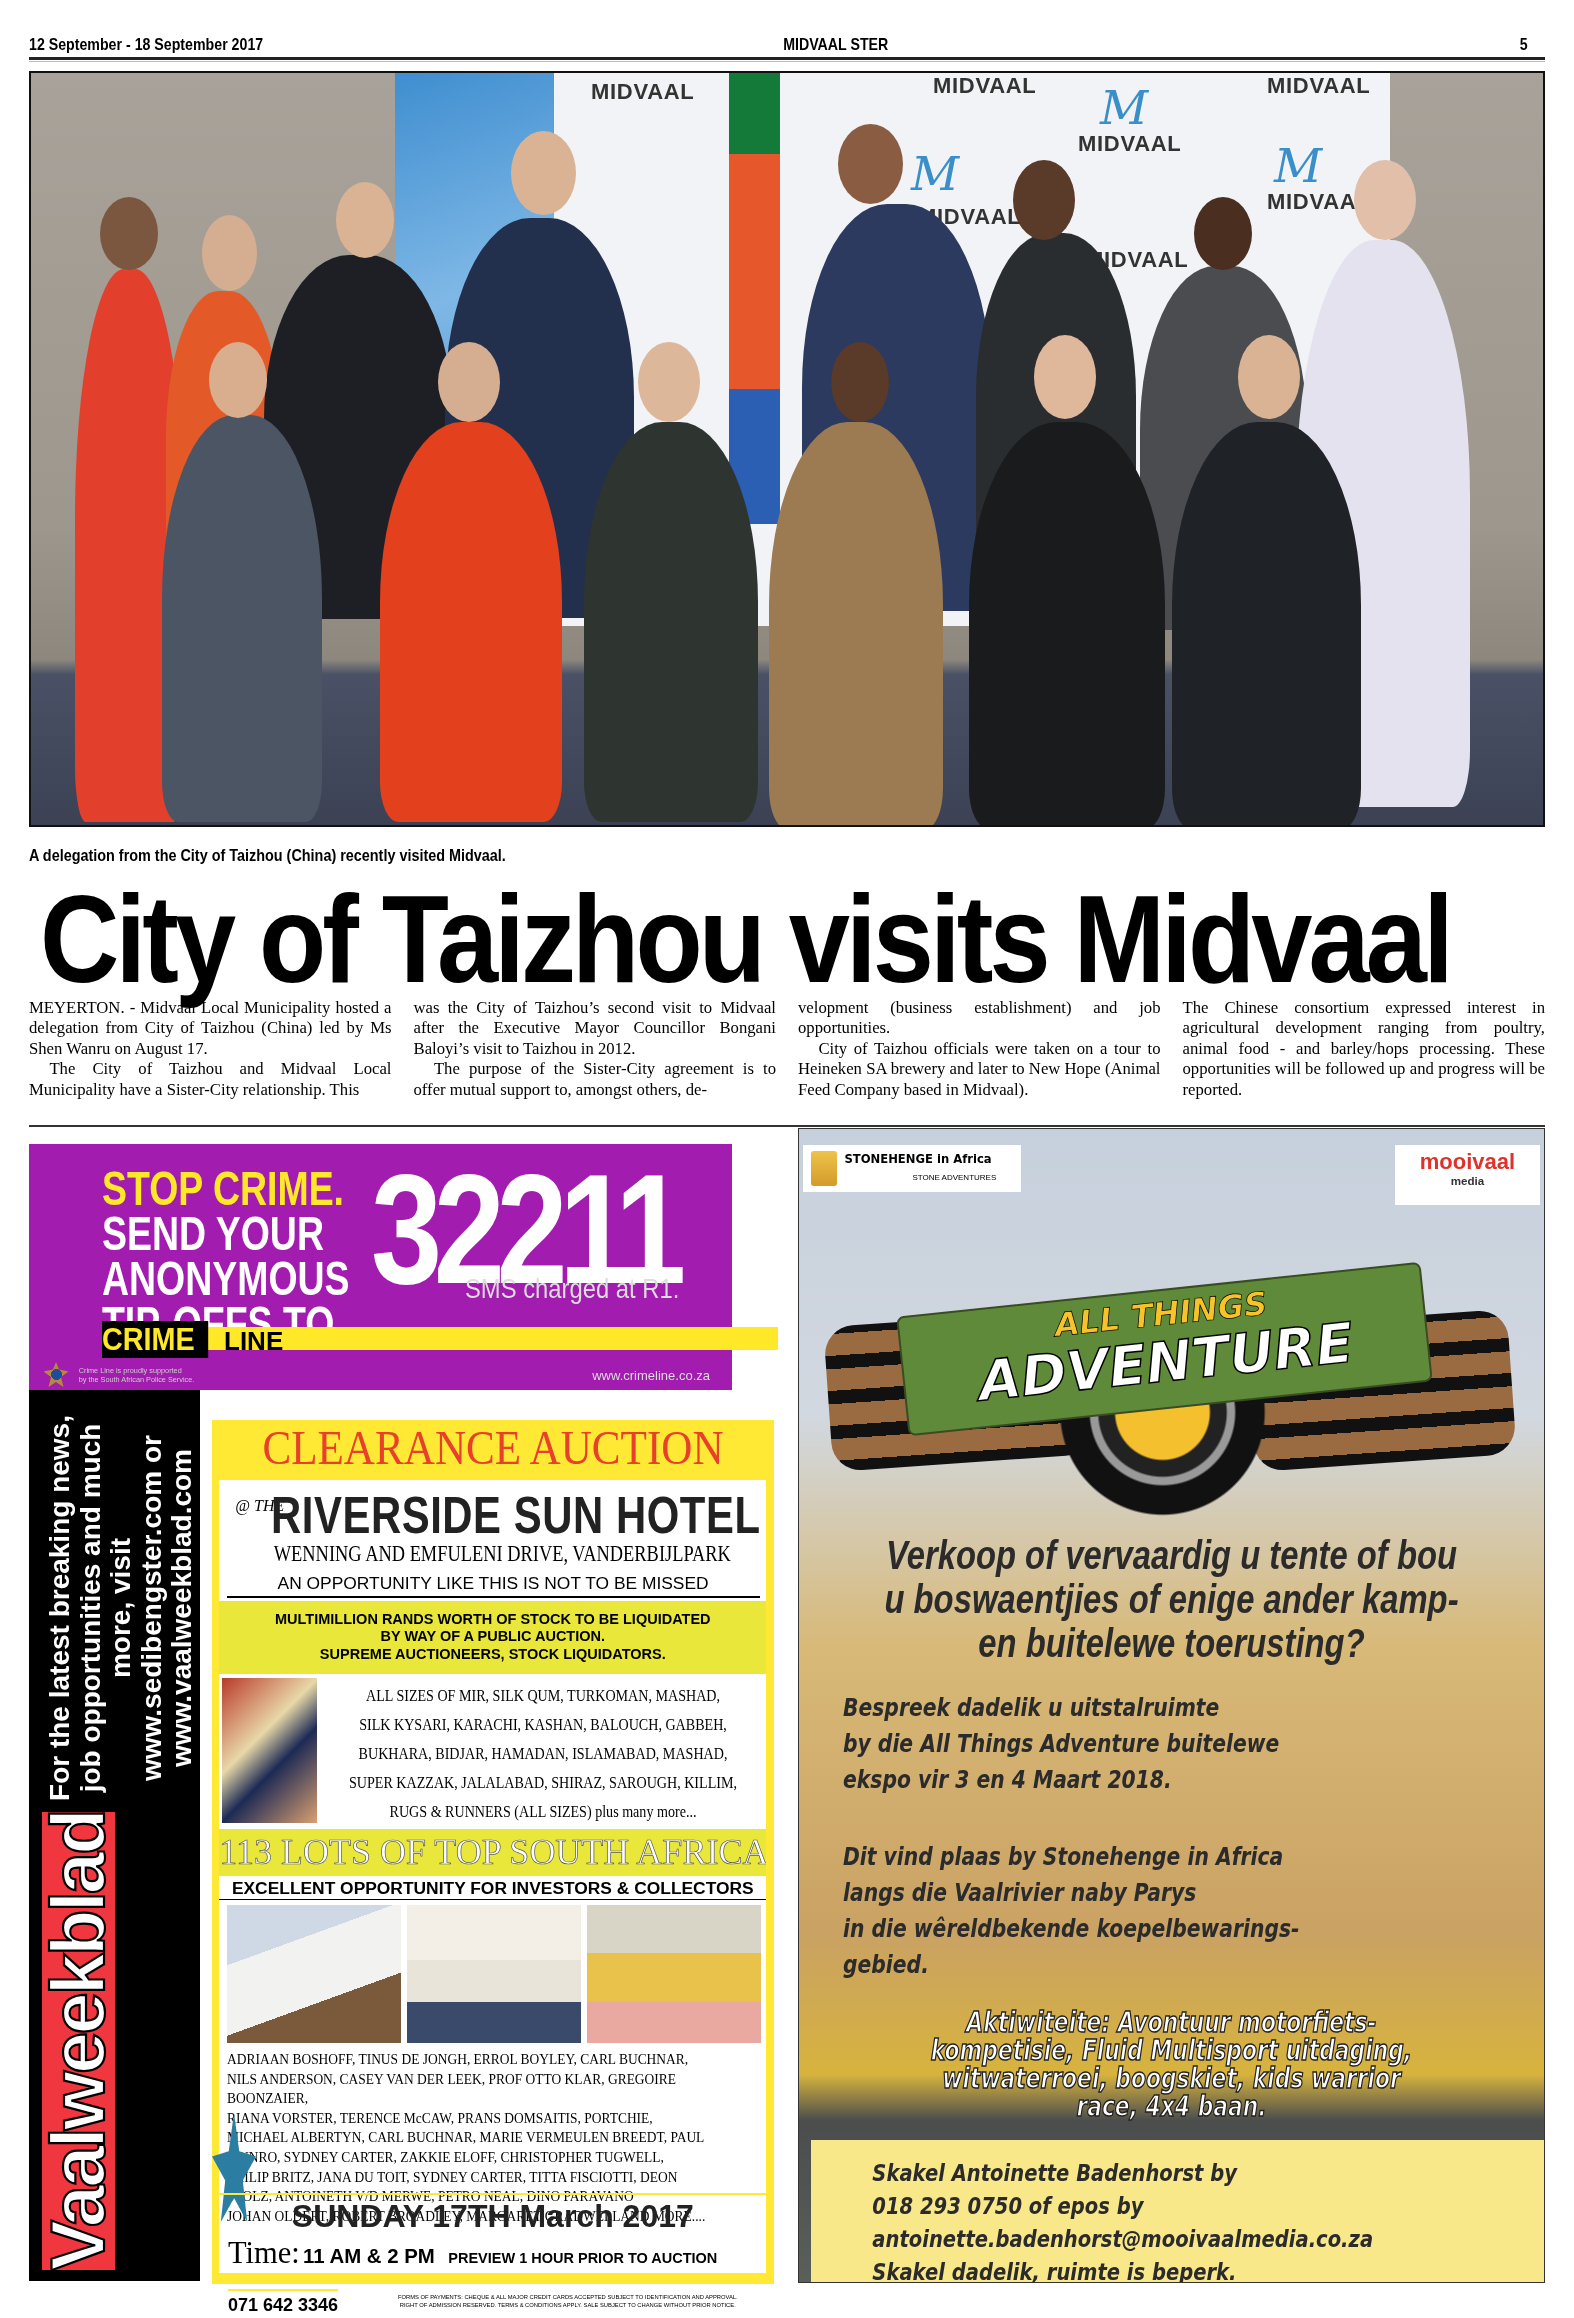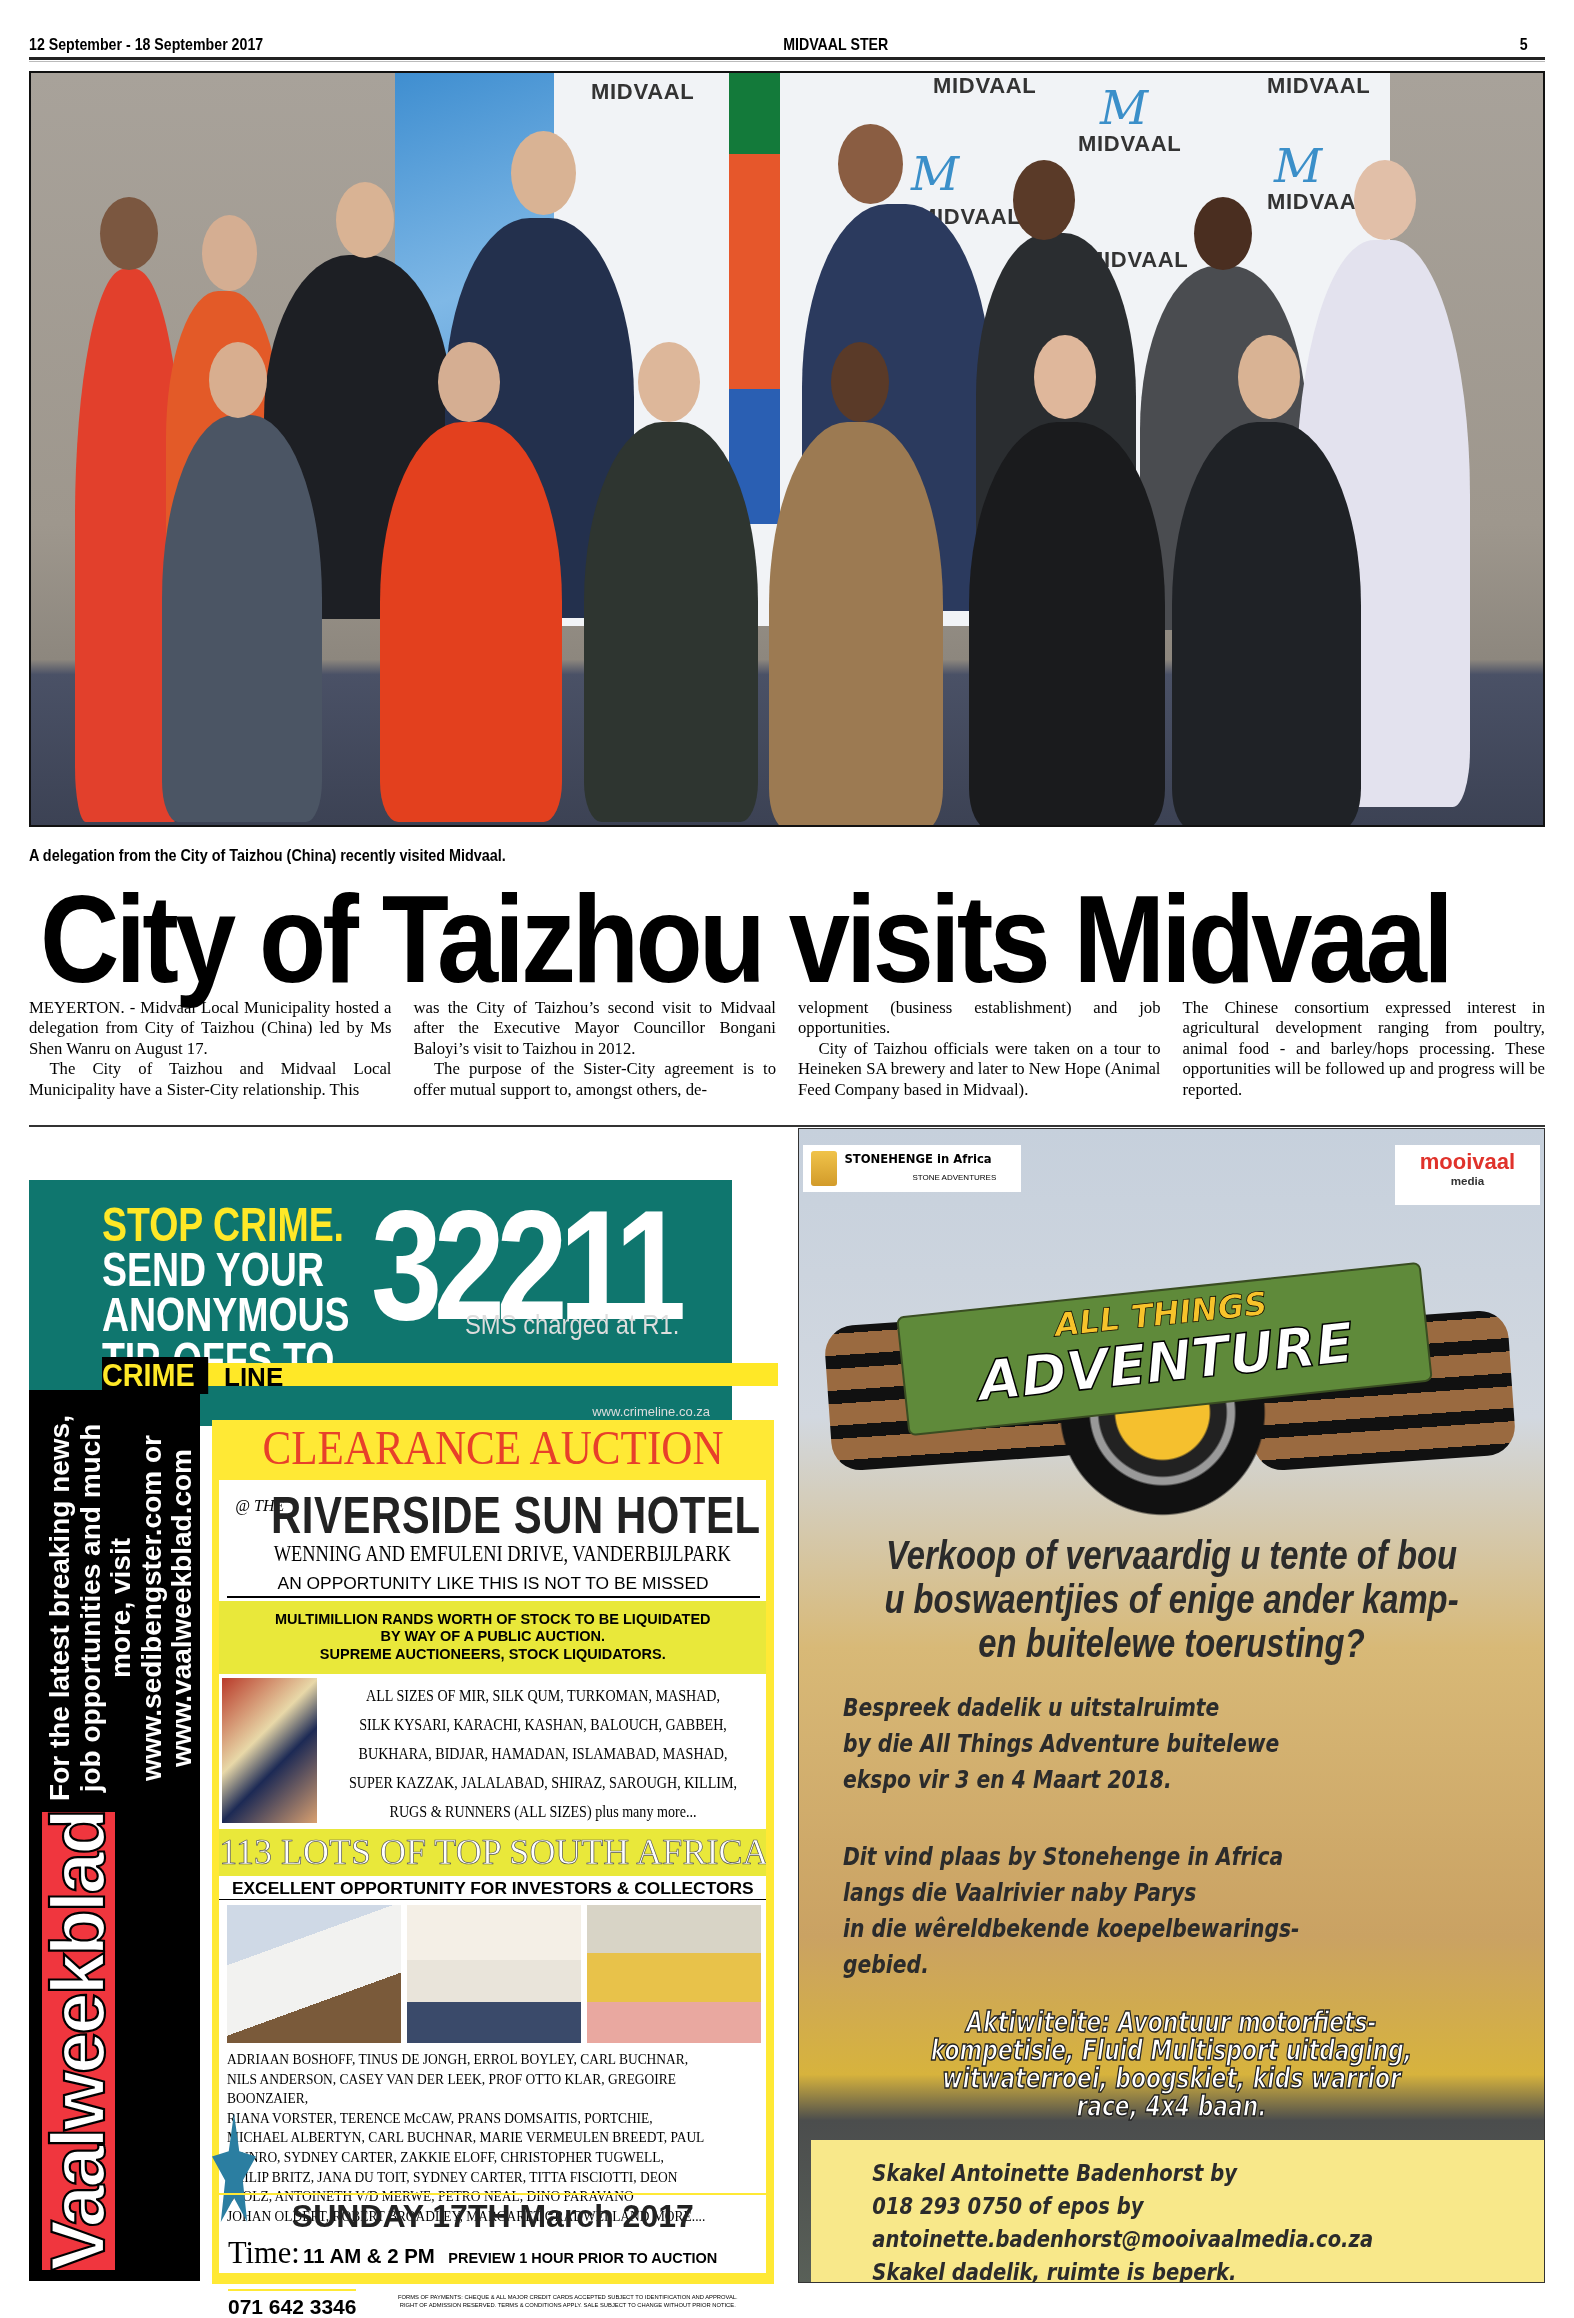--- a/index.html
+++ b/index.html
@@ -20,21 +20,21 @@
   .person { position:absolute; border-radius:45% 45% 10% 10%; }
   .head { position:absolute; border-radius:50%; }
   .caption { left:29px; top:847px; font-weight:bold; font-size:16px; transform:scaleX(0.9); transform-origin:left; }
   .headline { left:40px; top:876px; font-weight:bold; font-size:125px; letter-spacing:-4.4px; line-height:1; transform:scaleX(0.88); transform-origin:left; white-space:nowrap; }
   .cols { left:29px; top:998px; width:1516px; display:flex; gap:22px; font-family:"Liberation Serif", serif; font-size:16.7px; line-height:20.4px; }
   .cols .col { flex:1; text-align:justify; }
   .cols p { margin:0; }
   .cols p.ind { text-indent:20.4px; }
   .divider { left:29px; top:1125px; width:1516px; height:1.5px; background:#333; }
   
-  .crime { left:29px; top:1180px; width:703px; height:246px; background:#0f766e; color:#fff; }
+  .crime { left:29px; top:1144px; width:703px; height:246px; background:#a21caf; color:#fff; }
   .crime .l1 { position:absolute; left:73px; top:22px; font-weight:bold; font-size:48px; line-height:45px; transform:scaleX(0.78); transform-origin:left; }
   .crime .y { color:#ffe827; }
   .crime .num { position:absolute; left:342px; top:7.3px; font-weight:bold; font-size:156px; letter-spacing:-10.2px; line-height:1; transform:scaleX(0.82); transform-origin:left; }
   .crime .sms { position:absolute; left:436px; top:129px; font-size:28px; color:#ddd; transform:scaleX(0.85); transform-origin:left; }
   .crime .bar { position:absolute; left:73px; top:183px; width:676px; height:23px; background:#ffe827; }
   .crime .cl { position:absolute; left:73px; top:177px; font-weight:bold; font-size:32px; color:#ffe827; background:#000; padding-right:14.5px; transform:scaleX(0.9); transform-origin:left; }
   .crime .cl2 { position:absolute; left:195px; top:182px; font-weight:bold; font-size:26px; color:#000;text-align:center; }
   .crime .saps { position:absolute; left:14.5px; top:218px; display:flex; align-items:center; gap:10.2px; font-size:7.3px; color:#ccc; }
   .crime .badge { width:25px; height:25px; background:radial-gradient(circle,#1f4aa0 30%,#b58a3a 32%); clip-path:polygon(50% 0,62% 30%,100% 38%,70% 60%,80% 100%,50% 80%,20% 100%,30% 60%,0 38%,38% 30%); }
   .crime .web { position:absolute; right:22px; top:224px; font-size:13px; color:#ddd; }
@@ -56,21 +56,21 @@
   .auc .rugtxt { position:absolute; left:102px; top:201px; width:444px; text-align:center; font-family:"Liberation Serif", serif; font-size:16px; line-height:29px; transform:scaleX(0.88); transform-origin:center; }
   .auc .art { position:absolute; left:0; width:547px; top:349px; height:47px; background:#e9e83a; text-align:center; font-family:"Liberation Serif", serif; font-size:36px; color:#fff; -webkit-text-stroke:0.7px #555; transform:scaleX(1); line-height:47px; white-space:nowrap; overflow:hidden; }
   .auc .exc { position:absolute; left:0; width:100%; top:398px; text-align:center; font-weight:bold; font-size:17.4px; border-bottom:1.5px solid #000; }
   .auc .paint { position:absolute; top:425px; height:138px; width:174px; }
   .auc .artists { position:absolute; left:7.3px; top:569px; width:534px; font-family:"Liberation Serif", serif; font-size:15.3px; line-height:19.6px; transform:scaleX(0.88); transform-origin:left; width:603px; }
   .auc .sun { position:absolute; left:0; width:100%; top:713px; text-align:center; font-weight:bold; font-size:32px; color:#222; border-top:2.9px solid #ffe935; padding-top:2.9px; }
   .auc .time { position:absolute; left:8.7px; top:756px; white-space:nowrap; }
   .auc .time .tl { font-family:"Liberation Serif", serif; font-size:30.5px; }
   .auc .time .tv { font-weight:bold; font-size:20.4px; }
   .auc .time .tp { font-size:14.5px; font-weight:bold; margin-left:10.2px; }
-  .auc .phone { position:absolute; left:8.7px; top:809px; font-weight:bold; font-size:21px; border-top:2.9px solid #ffe935; padding-top:4.4px;text-align:right; }
+  .auc .phone { position:absolute; left:8.7px; top:809px; font-weight:bold; font-size:18px; border-top:2.9px solid #ffe935; padding-top:4.4px;text-align:right; }
   .auc .fine { position:absolute; left:145px; top:813px; width:407px; font-size:5.8px; line-height:8px; text-align:center; }
   .auc .star { position:absolute; left:-7.3px; top:633px; width:44px; height:109px; background:#2b7ea1; clip-path:polygon(50% 0,62% 35%,100% 40%,70% 62%,80% 100%,50% 78%,20% 100%,30% 62%,0 40%,38% 35%); }
   
   .adv { left:798px; top:1128px; width:747px; height:1155px; border:0.7px solid #333; box-sizing:border-box; overflow:hidden;
     background: linear-gradient(180deg, #c6d0dc 0%, #d2d8e0 25%, #d8b977 45%, #caa263 70%, #d7b33d 82%, #4b4d4d 86%, #596058 100%); }
   .adv .stone { position:absolute; left:4.4px; top:16px; width:218px; height:47px; background:#fff; }
   .adv .stone .ic { position:absolute; left:7.3px; top:5.8px; width:26px; height:35px; background:linear-gradient(180deg,#f0c34a,#d29b2a); border-radius:2.9px; }
   .adv .stone .n { position:absolute; left:41px; top:7.3px; font-family:"DejaVu Sans", sans-serif; font-size:11.6px; font-weight:bold; }
   .adv .stone .s { position:absolute; left:109px; top:28px; font-size:8px; }
   .adv .moo { position:absolute; left:596px; top:16px; width:145px; height:60px; background:#fff; text-align:center; }

